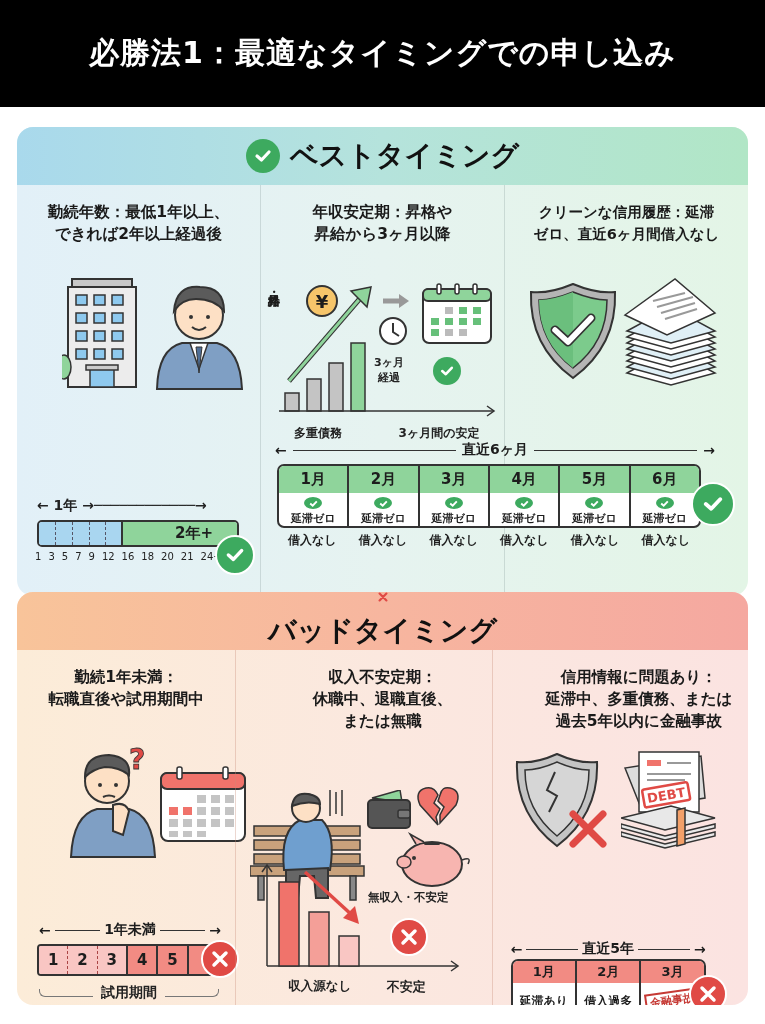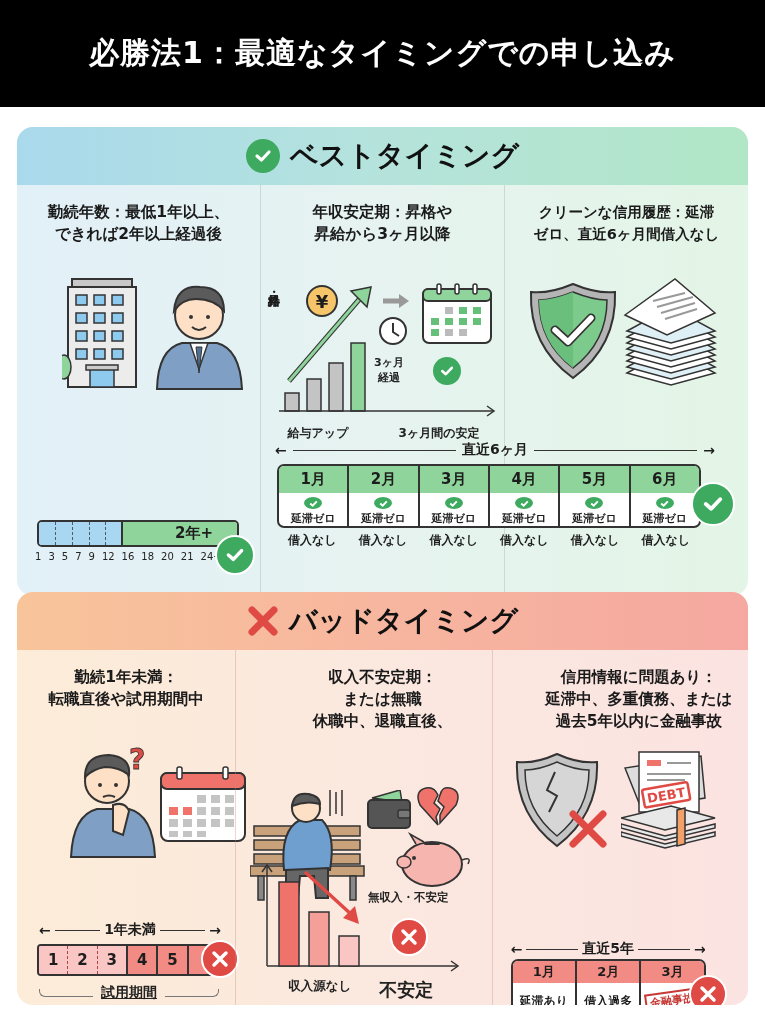--- a/index.html
+++ b/index.html
@@ -5,21 +5,21 @@
   * { box-sizing: border-box; margin: 0; padding: 0; }
   body { width: 765px; height: 1024px; background: #ffffff; font-family: "DejaVu Sans", sans-serif; color: #1d1d1d; overflow: hidden; position: relative; }
   .title-bar { position: absolute; left: 0; top: 0; width: 765px; height: 107px; background: #000; display: flex; align-items: center; justify-content: center; }
   .title-bar h1 { color: #fff; font-size: 30px; font-weight: bold; letter-spacing: 1px; }
 
   .panel { position: absolute; left: 17px; width: 731px; border-radius: 16px; overflow: hidden; }
   .panel.good { top: 127px; height: 469px; background: linear-gradient(90deg, #e2f0f8 0%, #e6f3f0 50%, #e3f5e6 100%); }
   .panel.bad { top: 592px; height: 413px; background: linear-gradient(90deg, #fcecd8 0%, #fbe8df 50%, #fbe3e1 100%); }
   .panel-head { height: 58px; display: flex; align-items: center; justify-content: center; gap: 10px; }
   .good .panel-head { background: linear-gradient(90deg, #a9d9ec 0%, #b5e3dc 50%, #b1e6c6 100%); }
-  .bad .panel-head { background: linear-gradient(90deg, #f8c49a 0%, #f7b69f 50%, #f5a8a0 100%); }
+  .bad .panel-head { background: linear-gradient(90deg, #f8c49a 0%, #f7b69f 50%, #f5a8a0 100%); flex-direction: column; }
   .panel-head .ttl { font-size: 28px; font-weight: bold; color: #111; }
   .badge-ok { width: 34px; height: 34px; border-radius: 50%; background: #3daa5f; display: flex; align-items: center; justify-content: center; }
   .cols { position: absolute; top: 58px; left: 0; right: 0; bottom: 0; display: flex; }
   .col { position: relative; flex: 1; }
   .col + .col { border-left: 1px solid rgba(120,140,140,0.25); }
   .bad .col + .col { border-left: 1px solid rgba(200,140,120,0.35); padding-left: 37px; }
   .col-title { text-align: center; font-weight: bold; font-size: 15.5px; line-height: 22px; padding-top: 16px; color: #1a1a1a; }
 
   .abs { position: absolute; }
   .lbl { font-size: 12px; font-weight: bold; color: #222; text-align: center; }
@@ -98,20 +98,23 @@
         <path d="M5 112 Q6 72 30 66 L65 66 Q88 72 90 112 Z" fill="#7f9fc4" stroke="#333" stroke-width="2"></path>
         <path d="M38 66 L47 92 L56 66 Z" fill="#fff" stroke="#333" stroke-width="1.5"></path>
         <path d="M44 70 L47 96 L50 70 Z" fill="#4e6e96" stroke="#333" stroke-width="1"></path>
         <circle cx="47" cy="38" r="24" fill="#fde0c5" stroke="#333" stroke-width="2"></circle>
         <path d="M22 34 Q24 8 48 10 Q72 10 72 34 Q62 22 44 22 Q30 22 22 34 Z" fill="#5b5b5b" stroke="#333" stroke-width="2"></path>
         <circle cx="39" cy="40" r="2" fill="#333"></circle>
           <circle cx="56" cy="40" r="2" fill="#333"></circle>
         <path d="M40 50 Q47 56 54 50" stroke="#333" stroke-width="2" fill="none"></path>
       </svg>
 
+      <div class="abs small" style="left:20px;top:312px;width:215px;font-size:14px;font-weight:bold;">
+        <span>← </span><span>1年</span><span> →────────────→</span>
+      </div>
       <div class="tl-bar">
         <div class="a">
           <span class="dash" style="left:16px"></span>
             <span class="dash" style="left:33px"></span>
             <span class="dash" style="left:50px"></span>
             <span class="dash" style="left:66px"></span>
         </div>
         <div class="b">2年+</div>
       </div>
       <div class="abs small" style="left:18px;top:366px;width:200px;display:flex;gap:7px;font-size:10px;">
@@ -177,21 +180,21 @@
             <rect x="24" y="46" width="8" height="7" fill="#bbb"></rect>
             <rect x="38" y="46" width="8" height="7" fill="#bbb"></rect>
           </g>
       </svg>
       <div class="abs lbl" style="left:108px;top:170px;width:40px;font-size:11px;line-height:15px;">3ヶ月経過</div>
       <div class="abs" style="left:172px;top:172px;width:28px;height:28px;border-radius:50%;background:#3daa5f;display:flex;align-items:center;justify-content:center;">
         <svg width="16" height="16" viewBox="0 0 20 20">
             <path d="M4 10 L8.5 14 L16 6" stroke="#fff" stroke-width="3.2" fill="none" stroke-linecap="round" stroke-linejoin="round"></path>
           </svg>
       </div>
-      <div class="abs lbl" style="left:22px;top:240px;width:70px;">給与アップ</div>
+      <div class="abs lbl" style="left:22px;top:240px;width:70px;">多重債務</div>
       <div class="abs lbl" style="left:128px;top:240px;width:100px;">3ヶ月間の安定</div>
     </div>
 
     <div class="col">
       <div class="col-title" style="font-size:14.5px;">
         <div>クリーンな信用履歴：延滞</div>
         <div>ゼロ、直近6ヶ月間借入なし</div>
       </div>
       <svg class="abs" style="left:22px;top:95px" width="92" height="102" viewBox="0 0 92 102">
         <path d="M46 4 Q70 14 88 12 Q90 66 46 98 Q2 66 4 12 Q22 14 46 4 Z" fill="#b5b5b5" stroke="#333" stroke-width="2"></path>
@@ -362,32 +365,32 @@
         <div style="background:#f9c6c3;border-right:2px solid #333">3</div>
         <div style="background:#f28b83;border-right:2px solid #333">4</div>
         <div style="background:#f28b83;border-right:2px solid #333">5</div>
         <div style="background:#f28b83"></div>
       </div>
       <div class="big-x" style="left:184px;top:290px;">
         <svg width="18" height="18" viewBox="0 0 18 18">
             <path d="M3 3 L15 15 M15 3 L3 15" stroke="#fff" stroke-width="3.5" stroke-linecap="round"></path>
           </svg>
       </div>
-      <div class="abs lbl" style="left:22px;top:334px;width:180px;display:flex;align-items:center;gap:8px;font-size:14px;text-decoration:underline;">
+      <div class="abs lbl" style="left:22px;top:334px;width:180px;display:flex;align-items:center;gap:8px;font-size:14px;">
         <span style="flex:1;border-bottom:1.5px solid #777;height:8px;border-left:1.5px solid #777;border-bottom-left-radius:6px;"></span>
         <span>試用期間</span>
         <span style="flex:1;border-bottom:1.5px solid #777;height:8px;border-right:1.5px solid #777;border-bottom-right-radius:6px;"></span>
       </div>
     </div>
 
     <div class="col">
       <div class="col-title">
         <div>収入不安定期：</div>
+        <div>休職中、退職直後、</div>
         <div>または無職</div>
-        <div>休職中、退職直後、</div>
       </div>
       <svg class="abs" style="left:14px;top:140px" width="115" height="115" viewBox="0 0 115 115">
         <g fill="#c9a27c" stroke="#333" stroke-width="1.5">
           <rect x="4" y="36" width="106" height="10"></rect>
             <rect x="4" y="50" width="106" height="10"></rect>
             <rect x="4" y="64" width="106" height="10"></rect>
           <rect x="0" y="76" width="114" height="10"></rect>
           <rect x="8" y="86" width="6" height="24" fill="#888"></rect>
             <rect x="100" y="86" width="6" height="24" fill="#888"></rect>
         </g>
@@ -425,21 +428,21 @@
         <path d="M44 10 L92 54" stroke="#e04a45" stroke-width="3.5"></path>
         <path d="M82 56 L98 62 L94 44 Z" fill="#e04a45"></path>
       </svg>
       <div class="abs lbl" style="left:122px;top:240px;width:100px;font-size:11.5px;">無収入・不安定</div>
       <div class="big-x" style="left:154px;top:268px;">
         <svg width="18" height="18" viewBox="0 0 18 18">
             <path d="M3 3 L15 15 M15 3 L3 15" stroke="#fff" stroke-width="3.5" stroke-linecap="round"></path>
           </svg>
       </div>
       <div class="abs lbl" style="left:35px;top:328px;width:80px;font-size:12.5px;text-align:right;">収入源なし</div>
-      <div class="abs lbl" style="left:140px;top:328px;width:60px;font-size:18px;">不安定</div>
+      <div class="abs lbl" style="left:140px;top:328px;width:60px;font-size:13px;">不安定</div>
     </div>
 
     <div class="col">
       <div class="col-title">
         <div>信用情報に問題あり：</div>
         <div>延滞中、多重債務、または</div>
         <div>過去5年以内に金融事故</div>
       </div>
       <svg class="abs" style="left:20px;top:100px" width="100" height="100" viewBox="0 0 100 100">
         <path d="M44 4 Q66 14 84 12 Q86 64 44 96 Q2 64 4 12 Q22 14 44 4 Z" fill="#c4c4c4" stroke="#333" stroke-width="2"></path>

